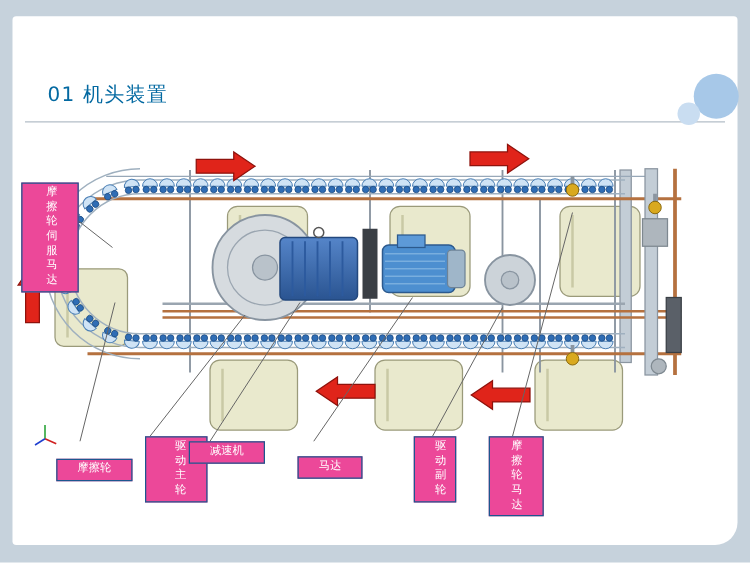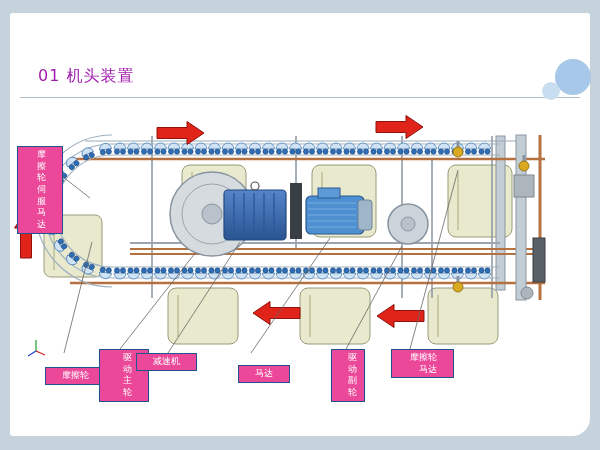--- a/index.html
+++ b/index.html
@@ -1,19 +1,19 @@
 <!DOCTYPE html>
 <html><head>
 <meta charset="utf-8">
 <style>
   *{margin:0;padding:0;box-sizing:border-box}
   html,body{width:600px;height:450px}
   body{position:relative;background:#c6d2dc;font-family:"DejaVu Sans","Liberation Sans",sans-serif;overflow:hidden}
   .slide{position:absolute;left:10px;top:13px;width:580px;height:423px;background:#ffffff;border-radius:3px 3px 18px 3px}
-  .title{position:absolute;left:38px;top:66px;font-size:16px;color:#a21caf;letter-spacing:1px}
+  .title{position:absolute;left:38px;top:66px;font-size:16px;color:#0369a1;letter-spacing:1px}
   .title-rule{position:absolute;left:20px;top:97px;width:560px;height:1px;background:#b4bec7}
   svg.diagram{position:absolute;left:0;top:0;width:600px;height:450px}
   .lbl{position:absolute;background:#ec4899;color:#ffffff;font-size:9px;line-height:1.3;
        padding:2px 16px;text-align:right;border:1px solid #1d568f;word-break:break-all}
 </style>
 </head>
 <body>
 
 <div class="slide"></div>
 <div class="title">01 机头装置</div>
@@ -227,17 +227,17 @@
 
   <g stroke-width="1.2">
     <line x1="36" y1="351" x2="36" y2="340" stroke="#1c9e2c"></line>
     <line x1="36" y1="351" x2="45" y2="355" stroke="#d02020"></line>
     <line x1="36" y1="351" x2="28" y2="356" stroke="#2040d0"></line>
   </g>
 </svg>
 
 <div class="lbl" style="left:17px;top:146px;width:46px">摩擦轮伺服马达</div>
 <div class="lbl" style="left:45px;top:367px">摩擦轮</div>
-<div class="lbl" style="left:99px;top:349px;width:50px">驱动主轮</div>
-<div class="lbl" style="left:136px;top:353px">减速机</div>
+<div class="lbl" style="left:116px;top:349px;width:50px">驱动主轮</div>
+<div class="lbl" style="left:151px;top:353px">减速机</div>
 <div class="lbl" style="left:238px;top:365px">马达</div>
 <div class="lbl" style="left:331px;top:349px;width:34px">驱动副轮</div>
-<div class="lbl" style="left:391px;top:349px;width:63px">摩擦轮马达</div>
+<div class="lbl" style="left:391px;top:349px;width:44px">摩擦轮马达</div>
 
 </body></html>

